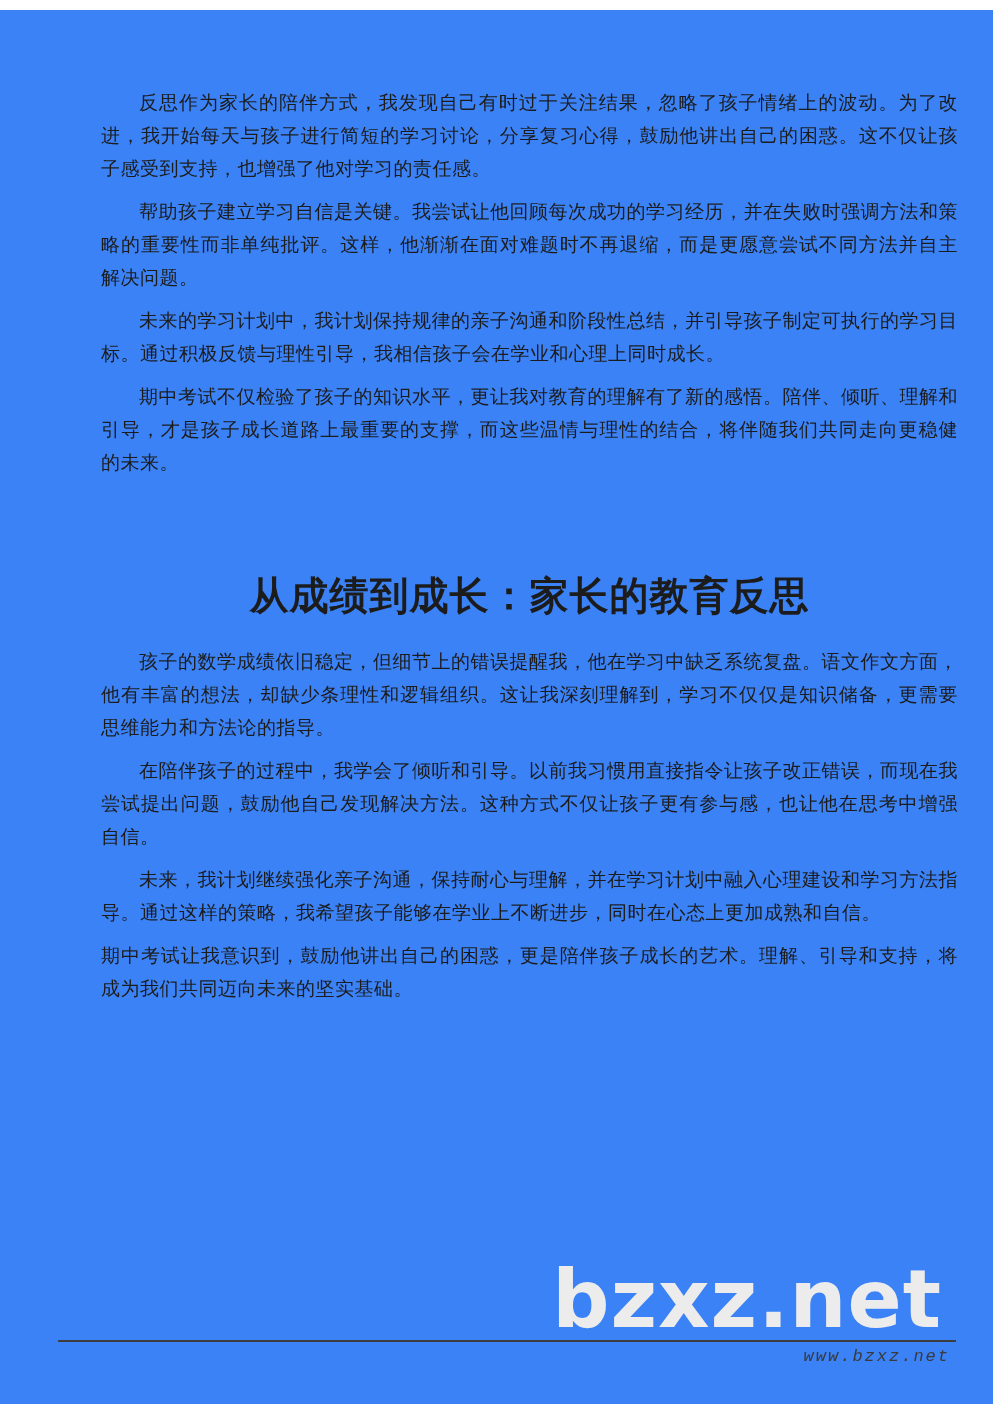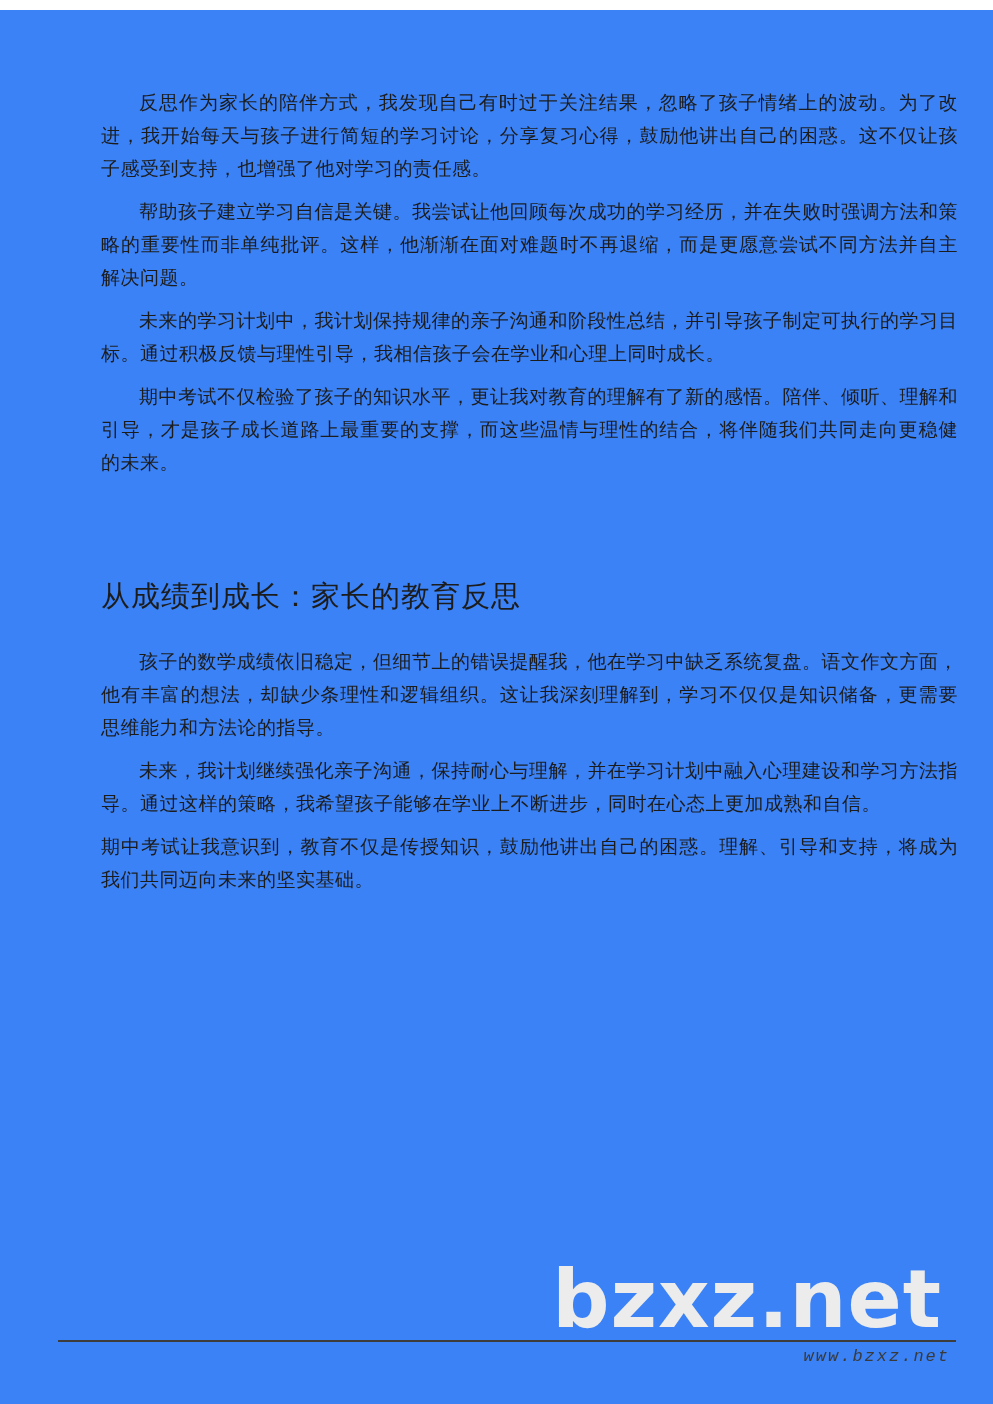--- a/index.html
+++ b/index.html
@@ -29,23 +29,23 @@
     letter-spacing: 0.5px;
   }
   .content p.indent {
     text-indent: 2em;
   }
   .content p.no-indent {
     text-indent: 0;
   }
   .article-title {
     margin: 96px 0 28px 0;
-    font-size: 29px;
-    font-weight: normal;
-    text-align: left;
+    font-size: 39px;
+    font-weight: bold;
+    text-align: center;
     letter-spacing: 1px;
     line-height: 42px;
   }
   .watermark {
     position: absolute;
     right: 84px;
     top: 1250px;
     font-family: "DejaVu Sans", "Liberation Sans", sans-serif;
     font-weight: bold;
     font-size: 80px;
@@ -85,22 +85,23 @@
       <p class="indent">反思作为家长的陪伴方式，我发现自己有时过于关注结果，忽略了孩子情绪上的波动。为了改进，我开始每天与孩子进行简短的学习讨论，分享复习心得，鼓励他讲出自己的困惑。这不仅让孩子感受到支持，也增强了他对学习的责任感。</p>
       <p class="indent">帮助孩子建立学习自信是关键。我尝试让他回顾每次成功的学习经历，并在失败时强调方法和策略的重要性而非单纯批评。这样，他渐渐在面对难题时不再退缩，而是更愿意尝试不同方法并自主解决问题。</p>
       <p class="indent">未来的学习计划中，我计划保持规律的亲子沟通和阶段性总结，并引导孩子制定可执行的学习目标。通过积极反馈与理性引导，我相信孩子会在学业和心理上同时成长。</p>
       <p class="indent">期中考试不仅检验了孩子的知识水平，更让我对教育的理解有了新的感悟。陪伴、倾听、理解和引导，才是孩子成长道路上最重要的支撑，而这些温情与理性的结合，将伴随我们共同走向更稳健的未来。</p>
     </section>
 
     <h1 class="article-title">从成绩到成长：家长的教育反思</h1>
 
     <section>
       <p class="indent">孩子的数学成绩依旧稳定，但细节上的错误提醒我，他在学习中缺乏系统复盘。语文作文方面，他有丰富的想法，却缺少条理性和逻辑组织。这让我深刻理解到，学习不仅仅是知识储备，更需要思维能力和方法论的指导。</p>
+      <p class="indent">在陪伴孩子的过程中，我学会了倾听和引导。以前我习惯用直接指令让孩子改正错误，而现在我尝试提出问题，鼓励他自己发现解决方法。这种方式不仅让孩子更有参与感，也让他在思考中增强自信。</p>
       <p class="indent">未来，我计划继续强化亲子沟通，保持耐心与理解，并在学习计划中融入心理建设和学习方法指导。通过这样的策略，我希望孩子能够在学业上不断进步，同时在心态上更加成熟和自信。</p>
-      <p class="no-indent">期中考试让我意识到，教育不仅是传授知识，鼓励他讲出自己的困惑。理解、引导和支持，将成为我们共同迈向未来的坚实基础。</p>
+      <p class="no-indent">期中考试让我意识到，鼓励他讲出自己的困惑，更是陪伴孩子成长的艺术。理解、引导和支持，将成为我们共同迈向未来的坚实基础。</p>
     </section>
 
   </div>
 
   <div class="watermark">bzxz.net</div>
 
   <div class="footer-rule"></div>
 
   <div class="footer-url">www.bzxz.net</div>
 

